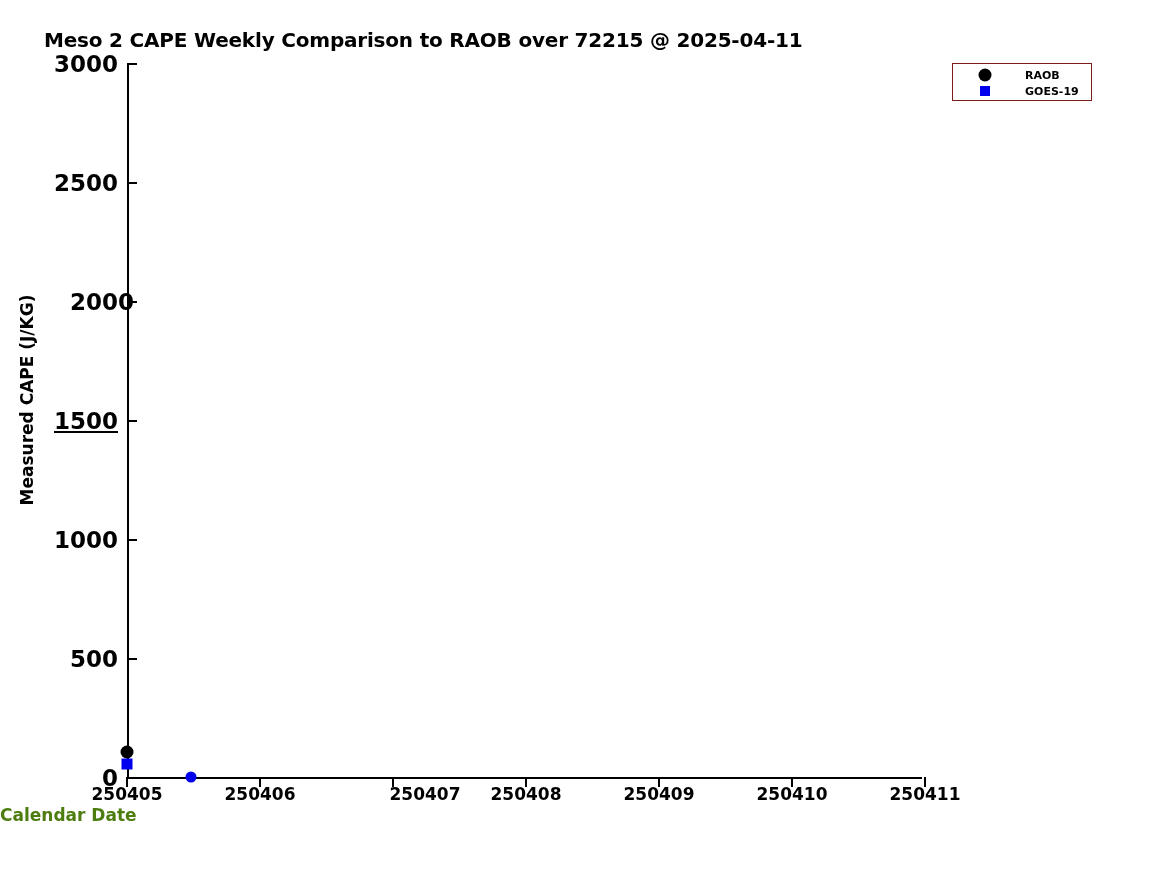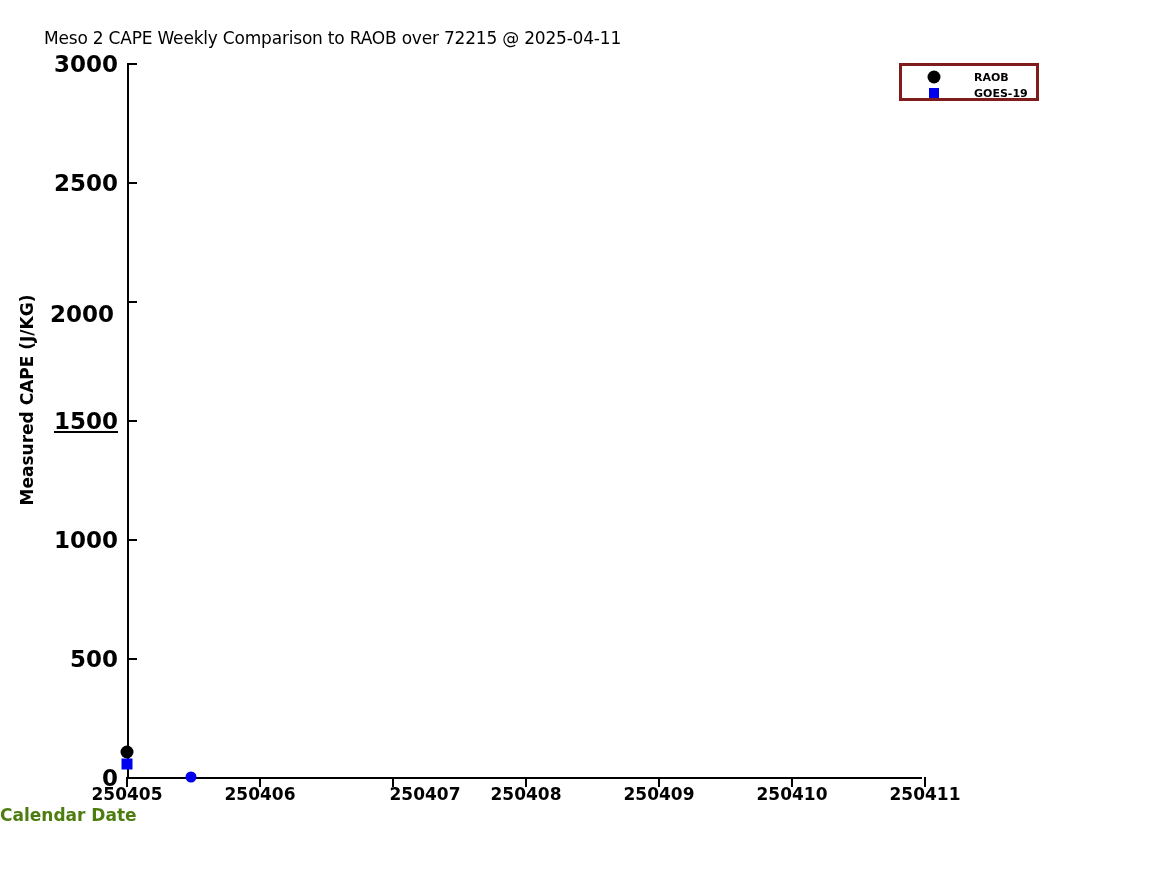--- a/index.html
+++ b/index.html
@@ -13,22 +13,22 @@
     position: relative;
     font-family: "DejaVu Sans", sans-serif;
     overflow: hidden;
   }
 
   
   #chart-title {
     position: absolute;
     left: 44px;
     top: 28px;
-    font-size: 17px;
-    font-weight: normal;
+    font-size: 20px;
+    font-weight: bold;
     color: #000000;
     white-space: nowrap;
     letter-spacing: -0.2px;
   }
 
   
   #plot-area {
     position: absolute;
     left: 127px;
     top: 64px;
@@ -119,25 +119,25 @@
     position: absolute;
     transform: translate(-50%, -50%);
   }
   .marker-circle {
     border-radius: 50%;
   }
 
   
   #legend {
     position: absolute;
-    left: 899px;
+    left: 952px;
     top: 63px;
     width: 140px;
     height: 38px;
-    border: 3px solid #7f1d1d;
+    border: 1px solid #7f1d1d;
     background: #ffffff;
     box-sizing: border-box;
   }
   .legend-row {
     position: absolute;
     height: 17px;
     left: 0;
     width: 100%;
   }
   .legend-row-0 { top: 2px; }
@@ -170,21 +170,21 @@
 <div id="y-ticks-container">
     <div class="y-tick" style="top: 777px;"></div>
     <div class="y-tick-label" style="position: absolute; left: 12px; top: 778px; width: 106px;">0</div>
     <div class="y-tick" style="top: 658px;"></div>
     <div class="y-tick-label" style="position: absolute; left: 12px; top: 659px; width: 106px;">500</div>
     <div class="y-tick" style="top: 539px;"></div>
     <div class="y-tick-label" style="position: absolute; left: 12px; top: 540px; width: 106px; text-align: right;">1000</div>
     <div class="y-tick" style="top: 420px;"></div>
     <div class="y-tick-label" style="position: absolute; left: 12px; top: 421px; width: 106px; text-decoration: underline;">1500</div>
     <div class="y-tick" style="top: 301px;"></div>
-    <div class="y-tick-label" style="position: absolute; left: 8px; top: 302px; width: 106px; margin-top: 12px;">2000</div>
+    <div class="y-tick-label" style="position: absolute; left: 28px; top: 302px; width: 106px;">2000</div>
     <div class="y-tick" style="top: 182px;"></div>
     <div class="y-tick-label" style="position: absolute; left: 12px; top: 183px; width: 106px;">2500</div>
     <div class="y-tick" style="top: 63px;"></div>
     <div class="y-tick-label" style="position: absolute; left: 12px; top: 64px; width: 106px;">3000</div>
   </div>
 <div id="x-ticks-container">
     <div class="x-tick" style="left: 126px;"></div>
     <div class="x-tick-label" style="left: 127px;">250405</div>
     <div class="x-tick" style="left: 259px;"></div>
     <div class="x-tick-label" style="left: 260px;">250406</div>

